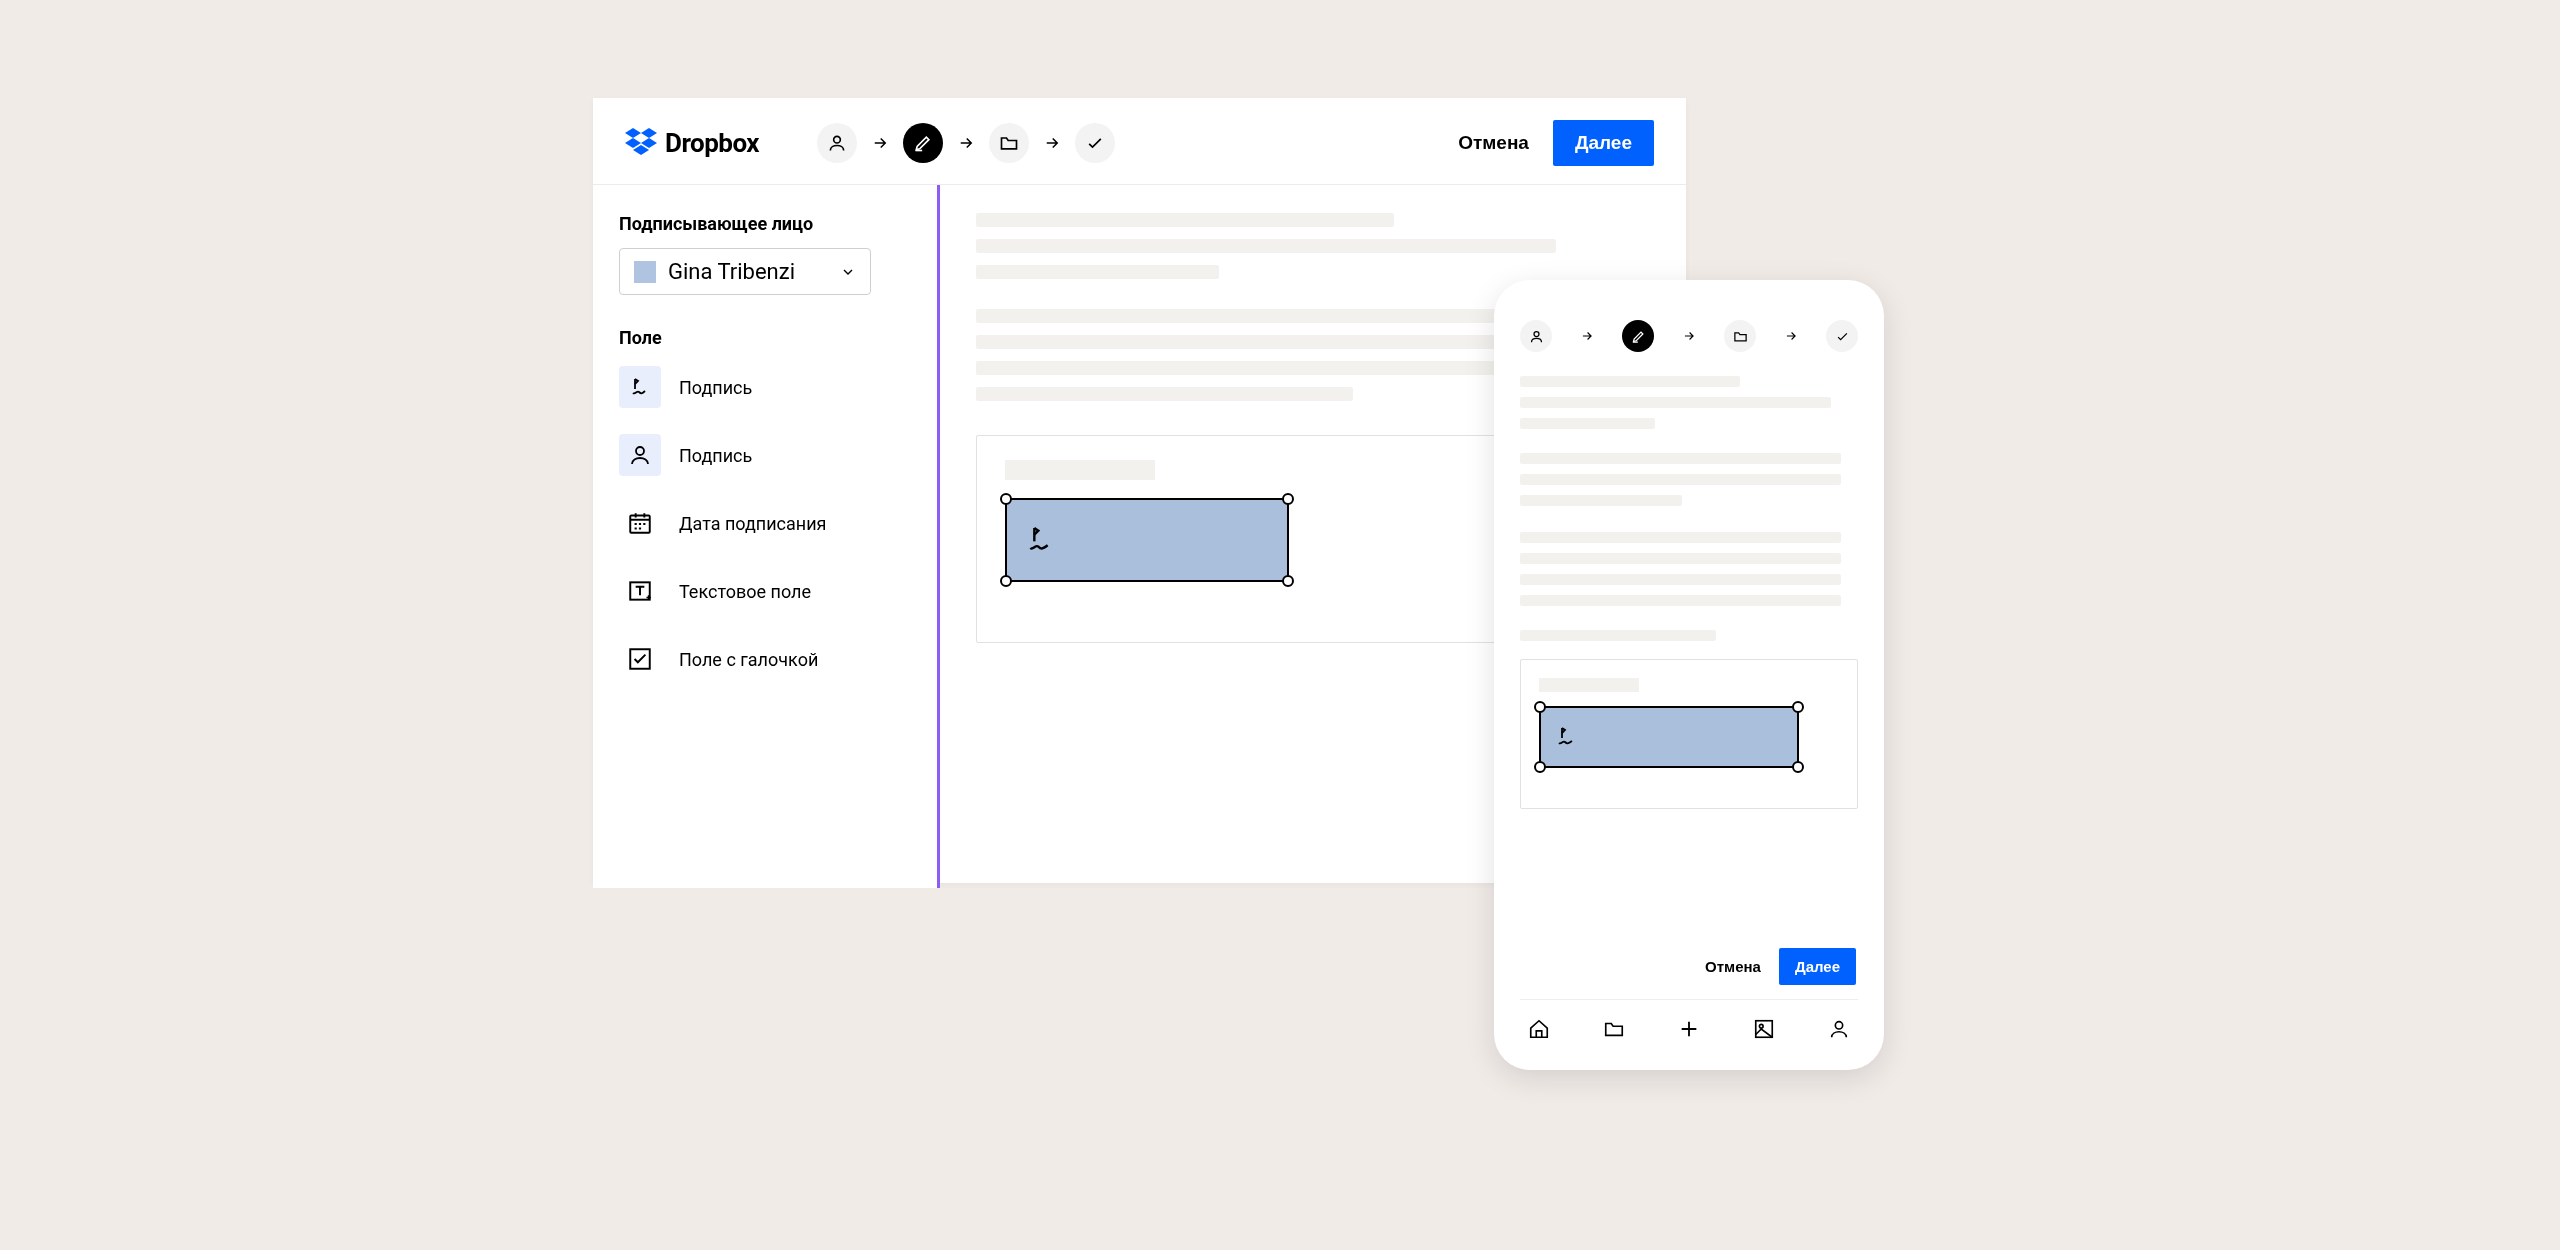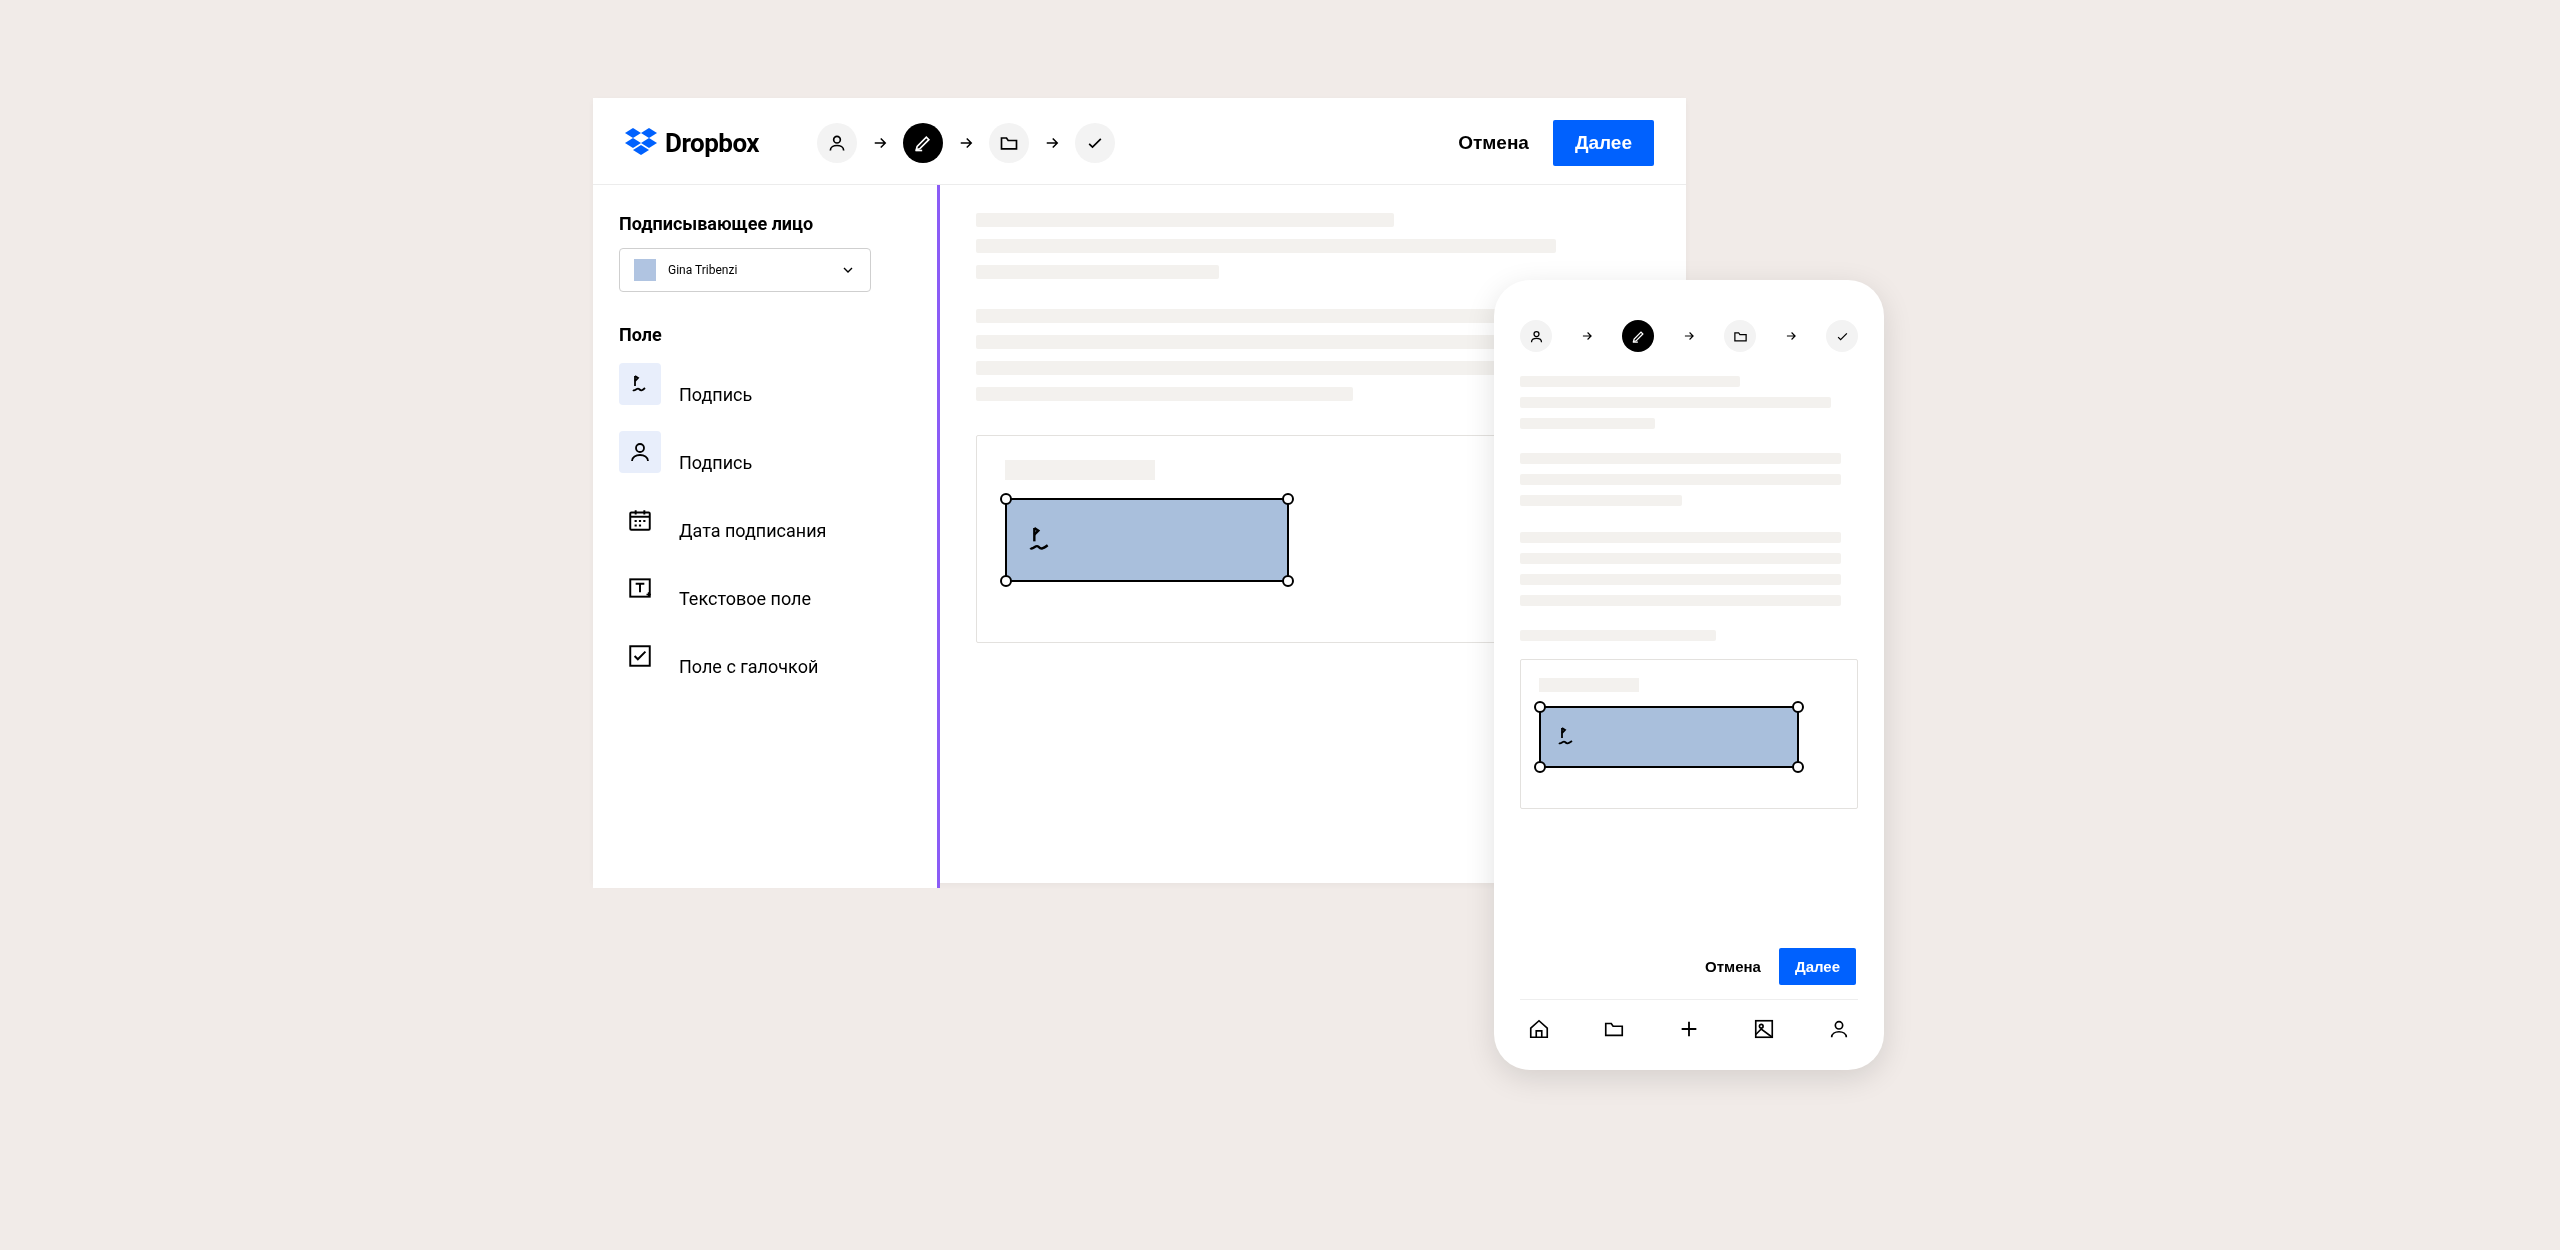--- a/index.html
+++ b/index.html
@@ -47,23 +47,23 @@
     background: #fff;
   }
   .side-label { font-size: 18px; font-weight: 700; color: #000; margin-bottom: 14px; }
   .signer-select {
     display: flex; align-items: center; gap: 12px;
     border: 1px solid #cfcfcf; border-radius: 4px;
     padding: 10px 14px; width: 252px; cursor: pointer;
     margin-bottom: 32px;
   }
   .signer-swatch { width: 22px; height: 22px; background: #b0c4e1; }
-  .signer-name { font-size: 12px; color: #000; flex: 1; }
+  .signer-name { font-size: 22px; color: #000; flex: 1; }
   .fields-list { display: flex; flex-direction: column; gap: 26px; margin-top: 18px; }
-  .field-item { display: flex; align-items: flex-end; gap: 18px; cursor: pointer; }
+  .field-item { display: flex; align-items: center; gap: 18px; cursor: pointer; }
   .field-icon {
     width: 42px; height: 42px;
     display: flex; align-items: center; justify-content: center;
     border-radius: 4px;
   }
   .field-icon-tinted { background: #e8eefb; }
   .field-text { font-size: 18px; color: #000; }
   
   .canvas {
     flex: 1; padding: 28px 36px 28px 36px;

